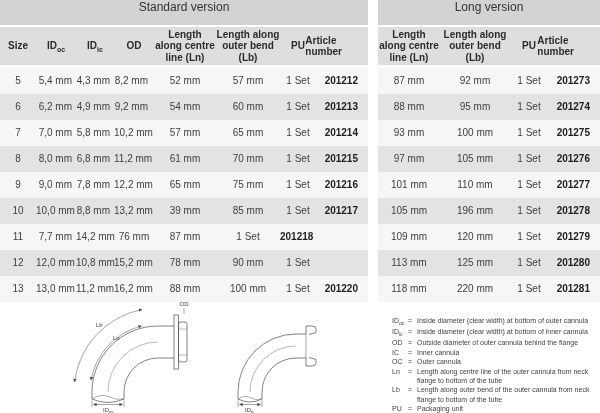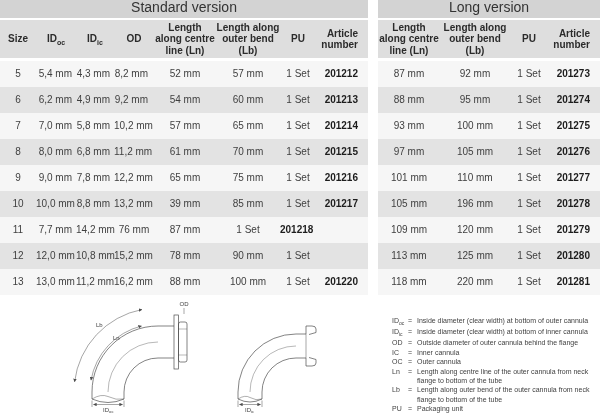--- a/index.html
+++ b/index.html
@@ -7,33 +7,33 @@
     width:600px;height:413px;background:#ffffff;
     font-family:"Liberation Sans","DejaVu Sans",sans-serif;
     color:#3f3f3f;position:relative;overflow:hidden;
     -webkit-font-smoothing:antialiased;
   }
   .tables{position:absolute;left:0;top:0;width:600px;display:flex;}
   .tbl{display:block;}
   .tbl.standard{width:368px;margin-right:10px;}
   .tbl.long{width:222px;}
   .tbl-title{
-    height:18px;line-height:15px;background:#d3d3d3;color:#333;
-    font-size:14px;text-align:center;margin-bottom:2px;
+    height:25px;line-height:15px;background:#d3d3d3;color:#333;
+    font-size:12px;text-align:center;margin-bottom:2px;
   }
   .hdr-row{
     background:#dedede;height:38px;margin-bottom:3px;
   }
   .std-grid{display:grid;grid-template-columns:36px 40px 38px 40px 62px 64px 36px 52px;}
   .long-grid{display:grid;grid-template-columns:62px 70px 38px 52px;}
   .hc{
     display:flex;align-items:center;justify-content:center;text-align:center;
     font-size:10px;font-weight:bold;color:#2b2b2b;line-height:1.15;
   }
-  .hc.a-r{justify-content:flex-end;text-align:right;padding-right:10px;}
+  .hc.a-r{justify-content:flex-end;text-align:left;padding-right:26px;}
   .hc sub{font-size:7px;line-height:1;}
   .row{height:26px;}
   .row.light{background:#f6f6f6;}
   .row.dark{background:#e3e3e3;}
   .cell{
     font-size:10px;line-height:26px;white-space:nowrap;color:#3f3f3f;
   }
   .a-c{text-align:center;}
   .a-r{text-align:right;}
   .pr4{padding-right:4px;}

